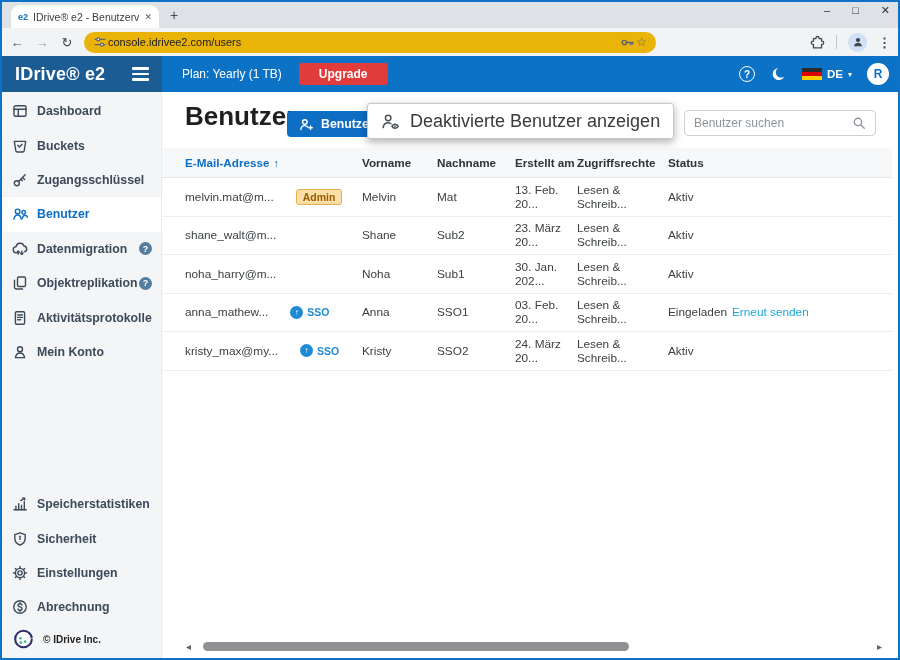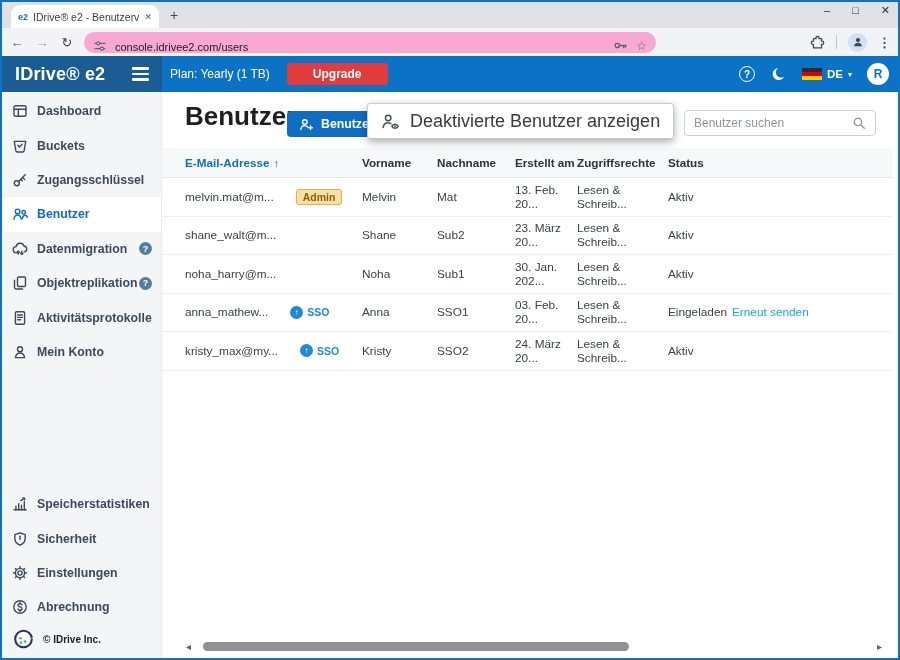--- a/index.html
+++ b/index.html
@@ -12,35 +12,35 @@
   .favicon{color:#0b72c6;font-weight:bold;font-size:9px;flex-shrink:0}
   .tab-title{font-size:10.5px;color:#3c4043;white-space:nowrap;overflow:hidden;flex:1}
   .tab-close{font-size:9px;color:#5f6368;flex-shrink:0;cursor:pointer}
   .newtab{font-size:14px;color:#45494d;margin:0 0 5px 11px;cursor:pointer}
   .win-controls{position:absolute;right:8px;top:2px;display:flex;gap:22px;color:#303134;font-size:11px}
   .win-controls span{cursor:pointer}
 
   .toolbar{height:28px;background:#f1f3f4;display:flex;align-items:center;padding:0 7px;gap:9px}
   .nav-ic{color:#454a4e;font-size:13px;width:16px;text-align:center;cursor:pointer}
   .nav-ic.disabled{color:#9aa0a6}
-  .omnibox{height:21px;background:#f9a8d4;border-radius:11px;display:flex;align-items:flex-end;padding:0 9px;gap:8px;width:572px}
+  .omnibox{height:21px;background:#eab308;border-radius:11px;display:flex;align-items:center;padding:0 9px;gap:1px;width:572px}
   .url{font-size:11px;color:#202124;flex:1;white-space:nowrap;overflow:hidden}
   .tool-right{display:flex;align-items:center;gap:11px;margin-left:auto}
   .divider{width:1px;height:14px;background:#c4c7ca}
   .chrome-avatar{width:19px;height:19px;border-radius:50%;background:#cfe0f7;display:flex;align-items:center;justify-content:center}
   .dots{color:#45494e;font-size:13px;font-weight:bold;cursor:pointer}
 
   
   .appheader{height:36px;background:#0b72c6;display:flex;align-items:center;position:relative}
   .logo-area{width:160px;height:100%;background:#1a5c93;display:flex;align-items:center;justify-content:space-between;padding:0 13px;flex-shrink:0}
   .logo{color:#fff;font-size:18px;font-weight:bold;letter-spacing:.2px;white-space:nowrap}
   .hamburger{display:flex;flex-direction:column;gap:3px;cursor:pointer}
   .hamburger i{display:block;width:17px;height:2.4px;background:#fff;border-radius:1px}
-  .plan{color:#fff;font-size:12px;margin-left:8px;white-space:nowrap}
-  .upgrade{background:#e23b3b;color:#fff;font-size:12px;font-weight:bold;border:none;border-radius:3px;padding:4px 26px;margin-left:17px;cursor:pointer}
+  .plan{color:#fff;font-size:12px;margin-left:20px;white-space:nowrap}
+  .upgrade{background:#e23b3b;color:#fff;font-size:12px;font-weight:bold;border:none;border-radius:3px;padding:4px 20px;margin-left:17px;cursor:pointer}
   .hdr-right{position:absolute;right:9px;display:flex;align-items:center;gap:15px}
   .helpc{width:16px;height:16px;border:1.4px solid #fff;border-radius:50%;color:#fff;font-size:10px;font-weight:bold;display:flex;align-items:center;justify-content:center;cursor:pointer}
   .flagwrap{display:flex;align-items:center;gap:5px;cursor:pointer}
   .flag{width:20px;height:13px;display:flex;flex-direction:column;overflow:hidden}
   .flag i{flex:1}
   .lang{color:#fff;font-size:11.5px;font-weight:bold}
   .caret{color:#fff;font-size:8px}
   .avatarR{width:22px;height:22px;border-radius:50%;background:#fff;color:#0b72c6;font-weight:bold;font-size:12px;display:flex;align-items:center;justify-content:center;cursor:pointer}
 
   

